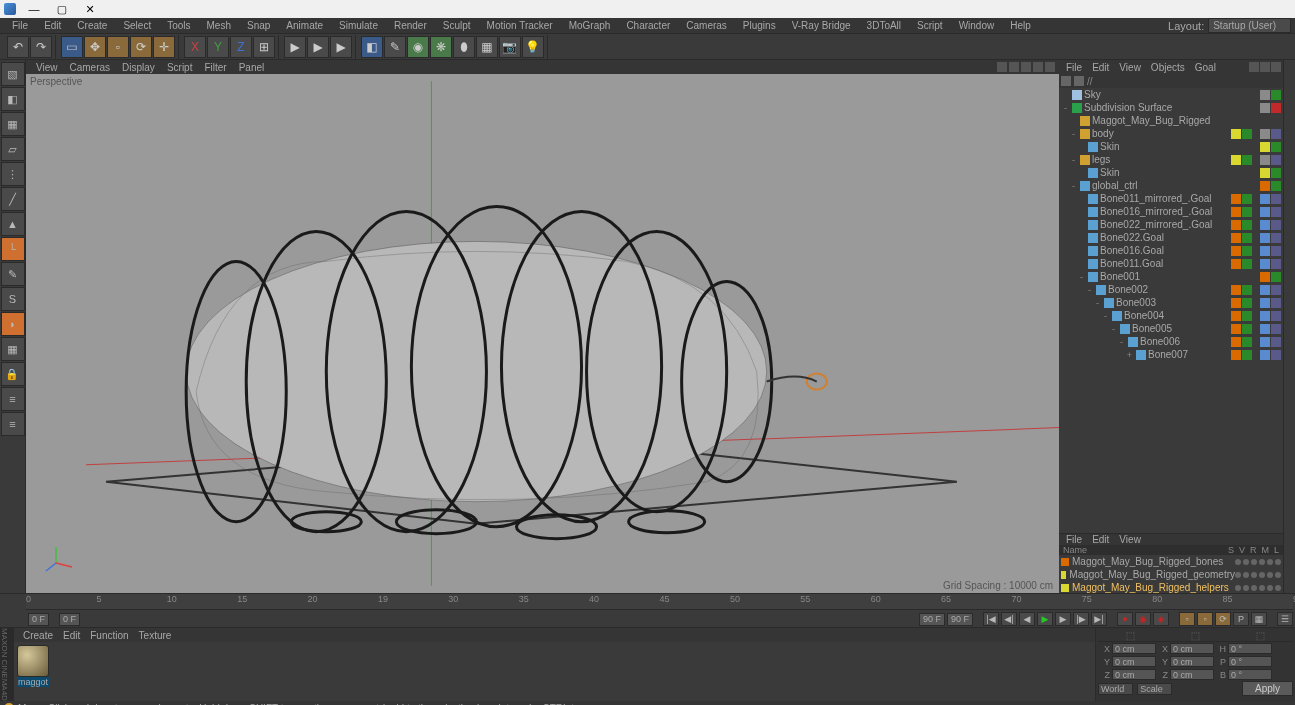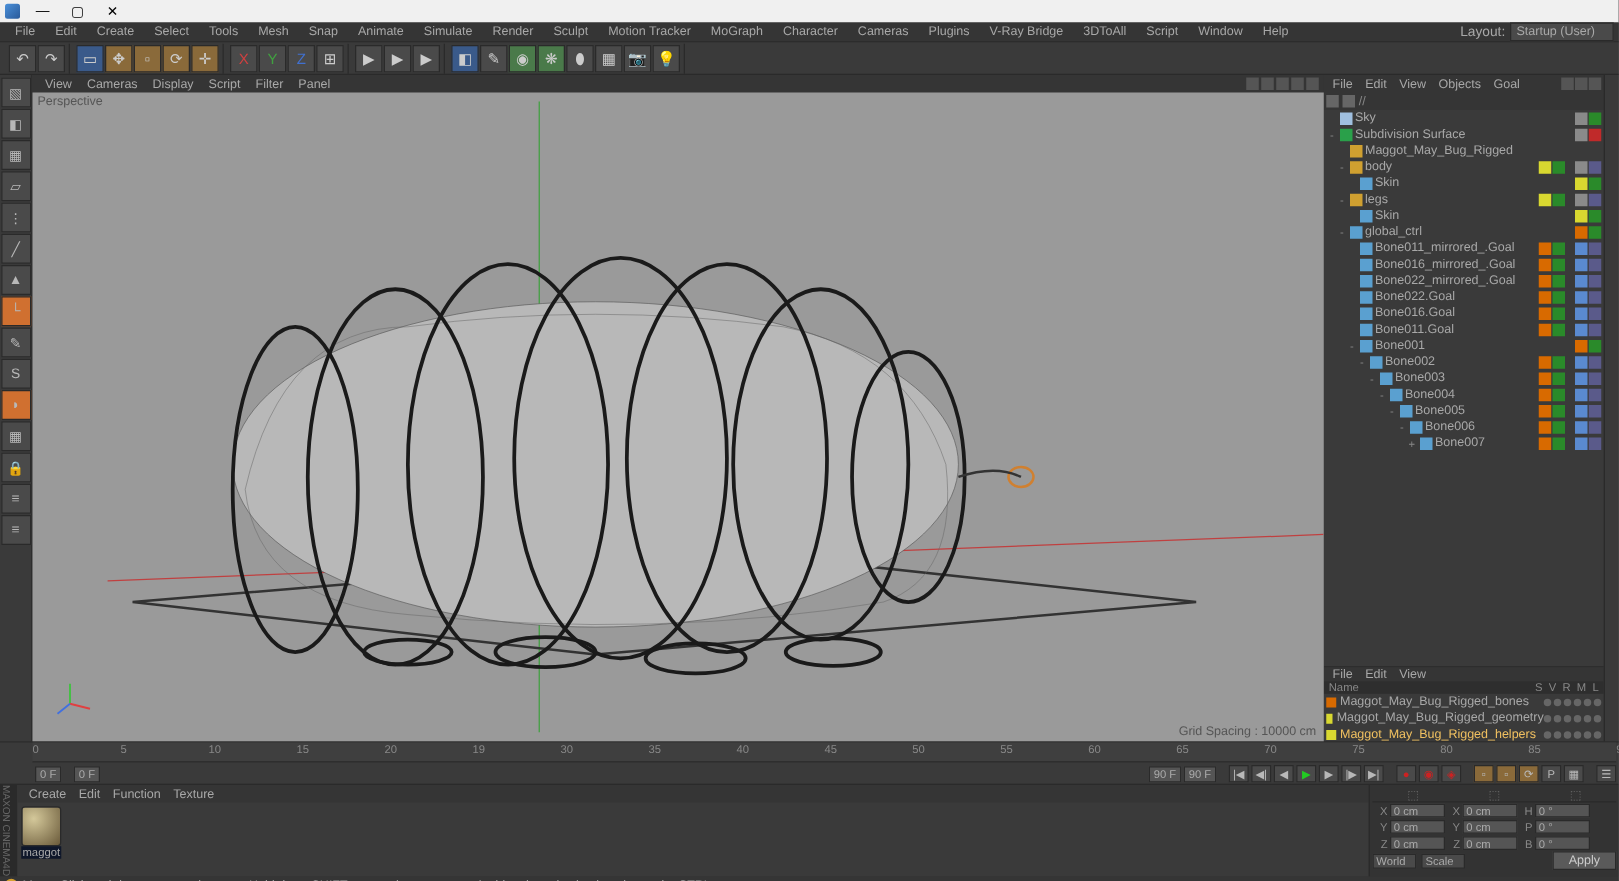--- a/index.html
+++ b/index.html
@@ -61,21 +61,21 @@
 .tl-tick { position:absolute; top:0; font-size:9px; color:#888; }
 .tl-controls { height:18px; display:flex; align-items:center; padding:0 2px; gap:2px; margin-left:26px; }
 .tl-field { background:#555; border:1px solid #2a2a2a; padding:0 3px; font-size:9px; color:#aaa; height:13px; display:flex; align-items:center; }
 .tl-btn { width:16px; height:14px; background:#4a4a4a; border:1px solid #2a2a2a; display:flex; align-items:center; justify-content:center; font-size:9px; }
 .tl-spacer { flex:1; }
 .bottom-panels { height:74px; display:flex; border-top:1px solid #2a2a2a; }
 .mat-panel { flex:1; background:#3a3a3a; }
 .mat-menubar { height:14px; background:#353535; display:flex; align-items:center; padding-left:4px; }
 .mat-item { display:inline-block; margin:3px; text-align:center; }
 .mat-sphere { width:32px; height:32px; background:radial-gradient(circle at 30% 30%, #d4c89a, #6a5a3a); border-radius:3px; border:1px solid #2a2a2a; }
-.mat-label { font-size:9px; color:#aaa; background:#0f172a; padding:0 1px; }
+.mat-label { font-size:9px; color:#aaa; background:#0c4a6e; padding:0 1px; }
 .side-logo { width:14px; background:#2a2a2a; writing-mode:vertical-lr; text-align:center; font-size:8px; color:#666; }
 .coord-panel { width:200px; background:#333; border-left:1px solid #2a2a2a; padding:2px; }
 .coord-tabs { height:12px; display:flex; border-bottom:1px solid #2a2a2a; }
 .coord-row { display:flex; height:13px; align-items:center; }
 .coord-label { width:14px; font-size:9px; color:#888; text-align:right; padding-right:2px; }
 .coord-field { width:44px; height:11px; background:#555; border:1px solid #2a2a2a; font-size:9px; color:#aaa; padding-left:2px; }
 .coord-dd { background:#4a4a4a; border:1px solid #2a2a2a; font-size:9px; padding:0 8px 0 2px; color:#aaa; }
 .apply-btn { background:#5a5a5a; border:1px solid #2a2a2a; padding:1px 12px; font-size:10px; color:#ccc; }
 .statusbar { height:14px; background:#353535; display:flex; align-items:center; padding-left:4px; }
 .status-icon { width:10px; height:10px; background:#d4a030; border-radius:5px; margin-right:4px; }

